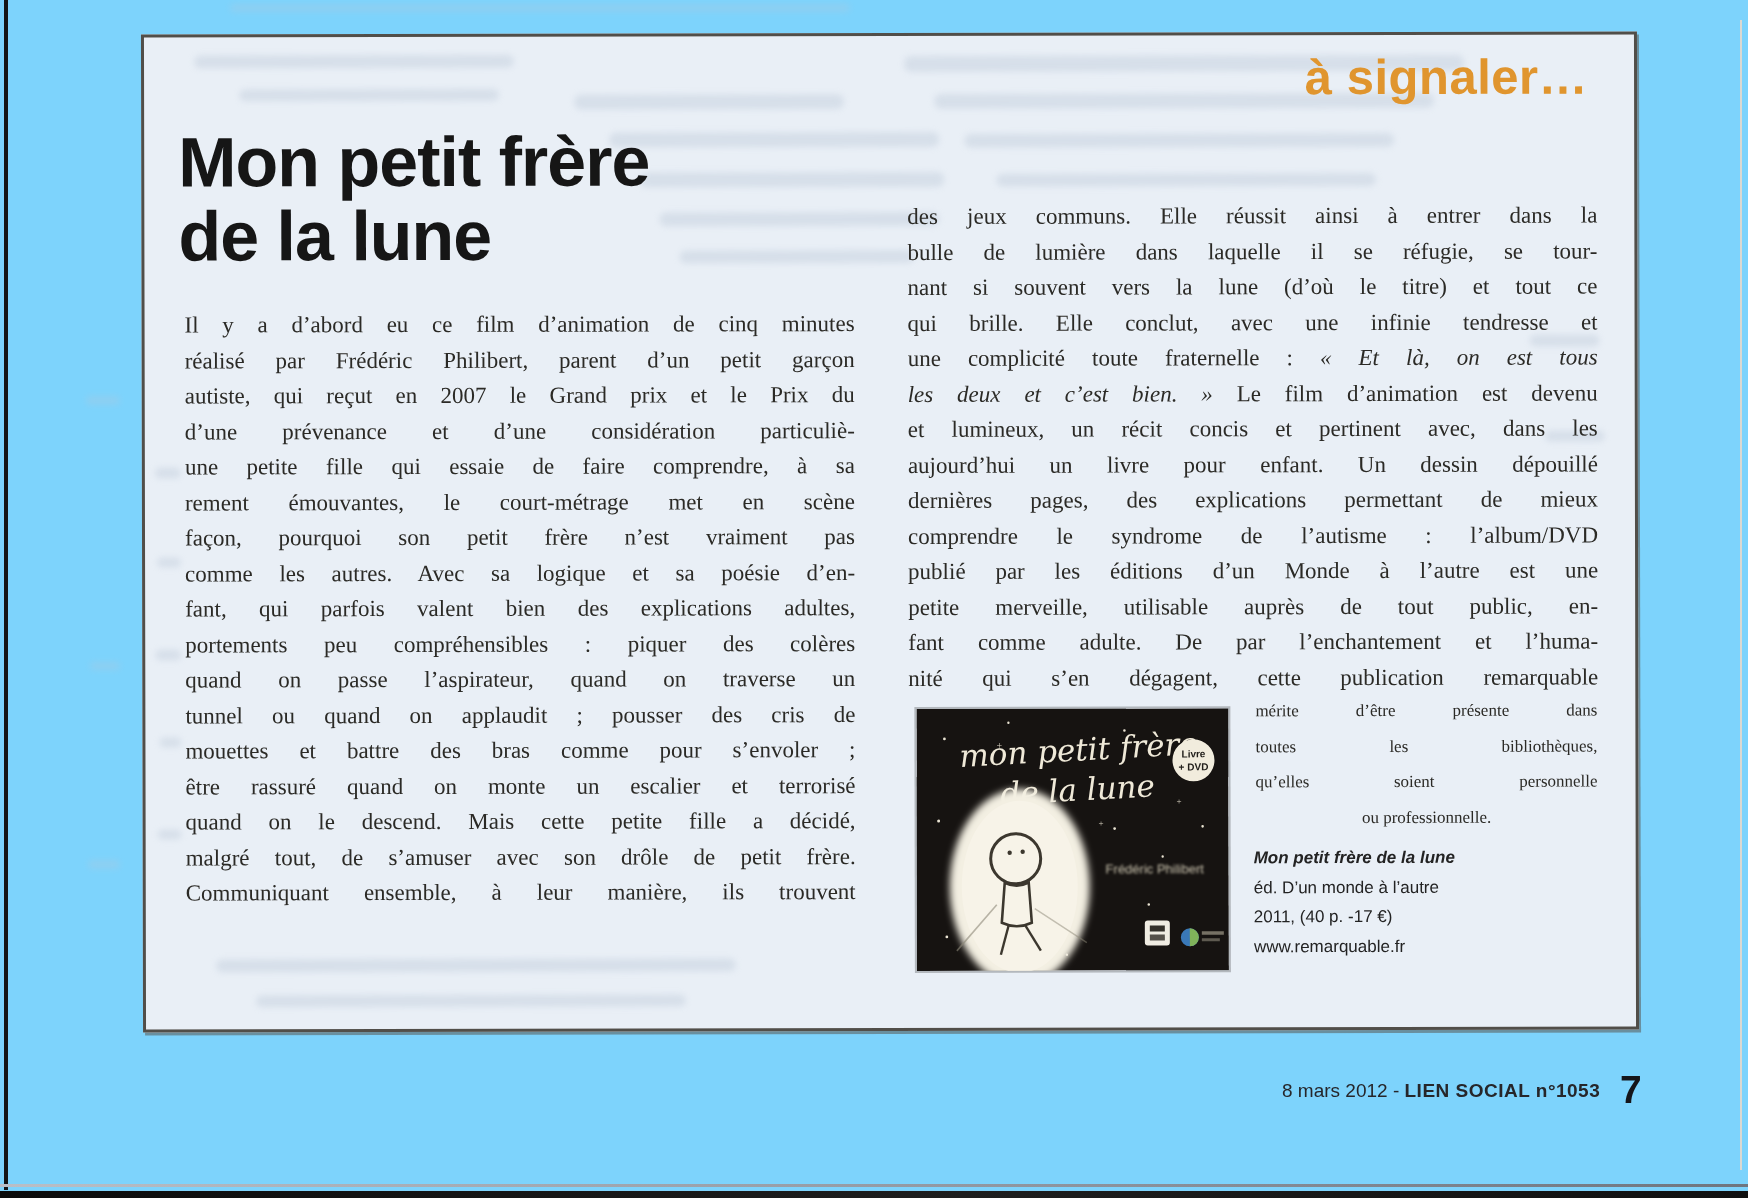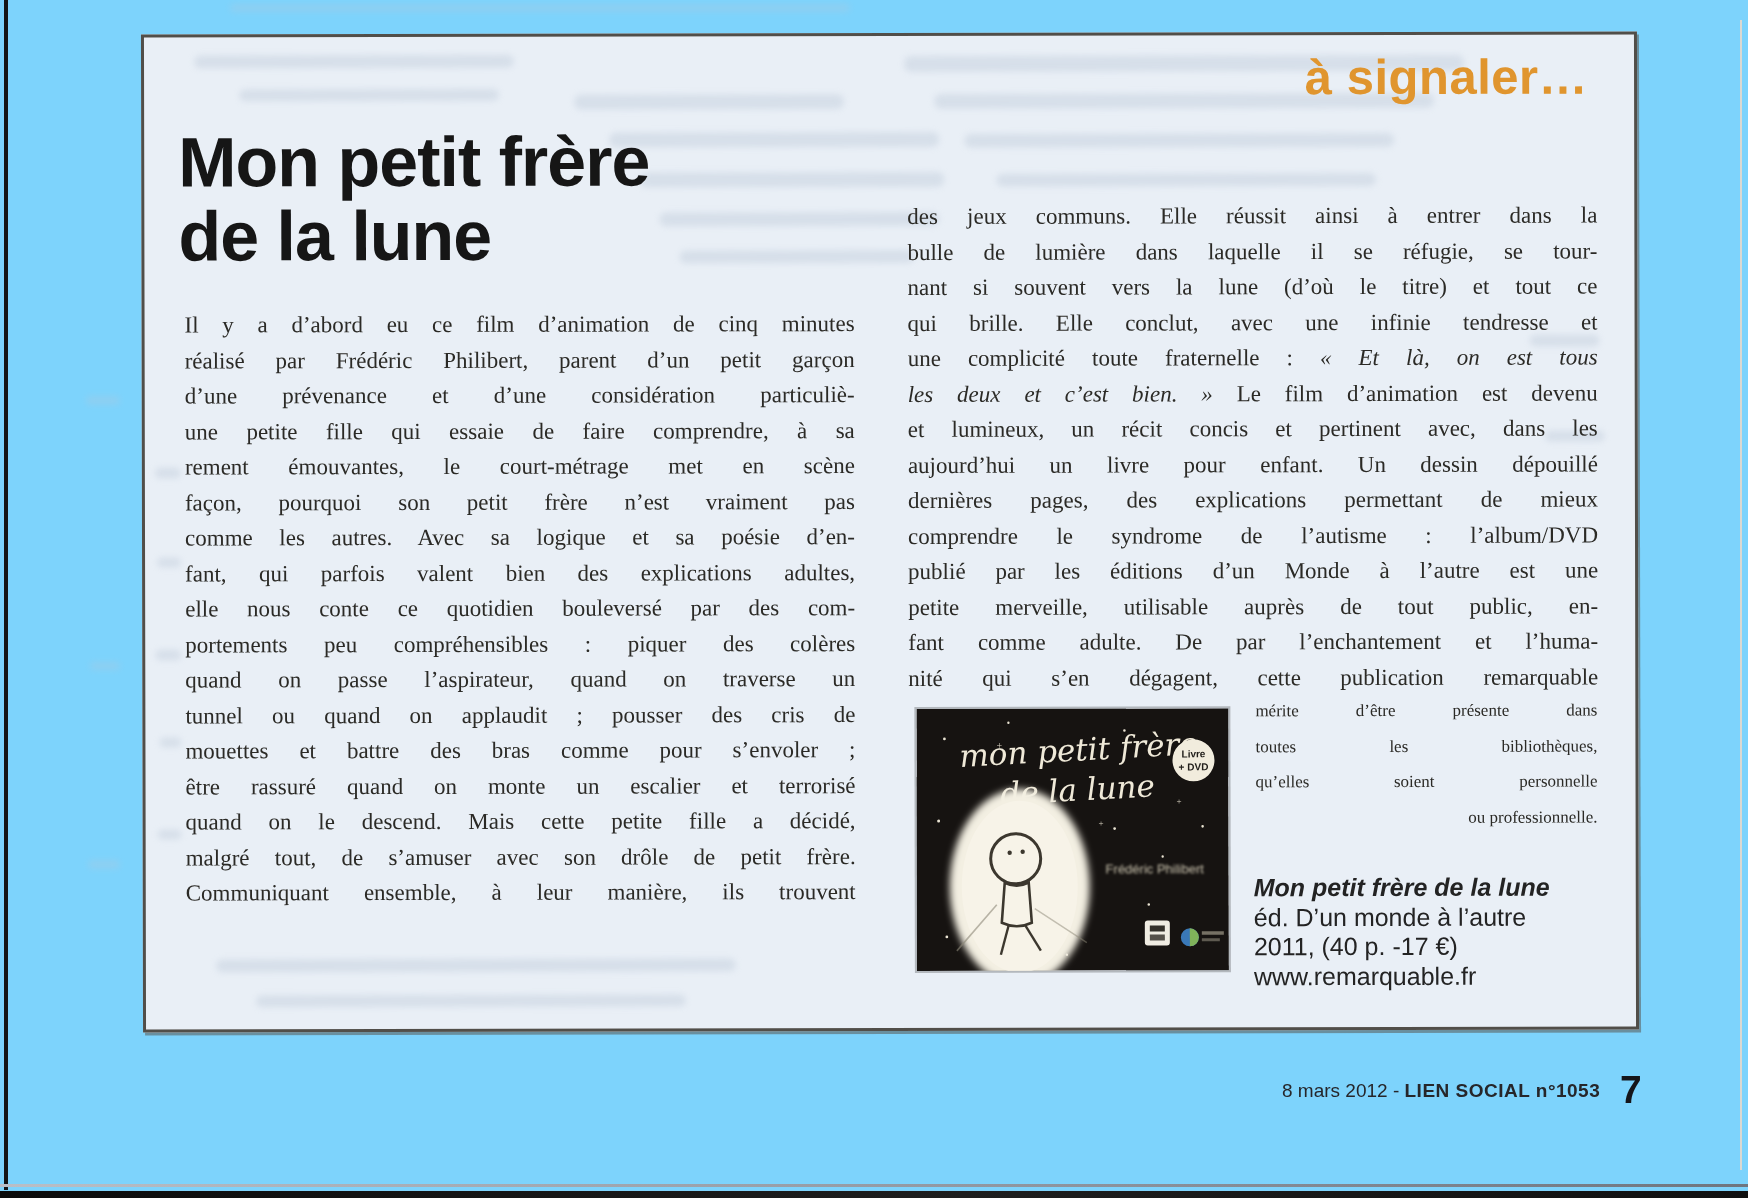--- a/index.html
+++ b/index.html
@@ -30,30 +30,30 @@
          font-size:70px;line-height:74px;font-weight:bold;color:#161616;letter-spacing:-1px;}
 
   .col{position:absolute;font-size:23px;line-height:35.5px;color:#2927233;}
   .col, .wrapblock{color:#2b2a26;}
   .left-col{left:40px;top:270px;width:670px;}
   .right-col{left:763px;top:163px;width:690px;}
   .wrapblock{position:absolute;left:1110px;top:658px;width:342px;
              font-size:17px;line-height:35.5px;}
   .tline{height:35.5px;overflow:hidden;text-align:justify;white-space:normal;}
   .tline::after{content:'';display:inline-block;width:100%;height:0;}
-  .tline.nojust{text-align:right;}
+  .tline.nojust{text-align:center;}
   .tline.nojust::after{content:none;}
   .it{font-style:italic;}
 
   
   .cover{position:absolute;left:771px;top:673px;width:312px;height:262px;
          box-shadow:0 0 0 2px rgba(20,20,20,.25);}
   
-  .cite{position:absolute;left:1108px;top:838px;width:360px;
-        font-family:"Liberation Sans",sans-serif;font-size:25px;line-height:29.5px;color:#232323;}
+  .cite{position:absolute;left:1108px;top:808px;width:360px;
+        font-family:"Liberation Sans",sans-serif;font-size:17px;line-height:29.5px;color:#232323;}
   .cite .t{font-style:italic;font-weight:bold;}
 
   .footer{position:absolute;left:1282px;top:1080px;font-family:"Liberation Sans",sans-serif;
           font-size:19px;color:#26262a;white-space:nowrap;}
   .footer .b{font-weight:bold;letter-spacing:.5px;}
   .pagenum{position:absolute;left:1620px;top:1068px;font-family:"Liberation Sans",sans-serif;
            font-size:39px;font-weight:bold;color:#151519;}
 </style>
 </head>
 <body>
@@ -85,27 +85,27 @@
     <div class="flag">à signaler…</div>
 
     <div class="title">
       <div>Mon petit frère</div>
       <div>de la lune</div>
     </div>
 
     <div class="col left-col">
         <div class="tline"><span>Il y a d’abord eu ce film d’animation de cinq minutes</span></div>
         <div class="tline"><span>réalisé par Frédéric Philibert, parent d’un petit garçon</span></div>
+        <div class="tline"><span>autiste, qui reçut en 2007 le Grand prix et le Prix du</span></div>
         <div class="tline"><span>d’une prévenance et d’une considération particuliè-</span></div>
         <div class="tline"><span>une petite fille qui essaie de faire comprendre, à sa</span></div>
         <div class="tline"><span>rement émouvantes, le court-métrage met en scène</span></div>
         <div class="tline"><span>façon, pourquoi son petit frère n’est vraiment pas</span></div>
         <div class="tline"><span>comme les autres. Avec sa logique et sa poésie d’en-</span></div>
         <div class="tline"><span>fant, qui parfois valent bien des explications adultes,</span></div>
-        <div class="tline"><span>elle nous conte ce quotidien bouleversé par des com-</span></div>
         <div class="tline"><span>portements peu compréhensibles : piquer des colères</span></div>
         <div class="tline"><span>quand on passe l’aspirateur, quand on traverse un</span></div>
         <div class="tline"><span>tunnel ou quand on applaudit ; pousser des cris de</span></div>
         <div class="tline"><span>mouettes et battre des bras comme pour s’envoler ;</span></div>
         <div class="tline"><span>être rassuré quand on monte un escalier et terrorisé</span></div>
         <div class="tline"><span>quand on le descend. Mais cette petite fille a décidé,</span></div>
         <div class="tline"><span>malgré tout, de s’amuser avec son drôle de petit frère.</span></div>
         <div class="tline"><span>Communiquant ensemble, à leur manière, ils trouvent</span></div>
       </div>
 

